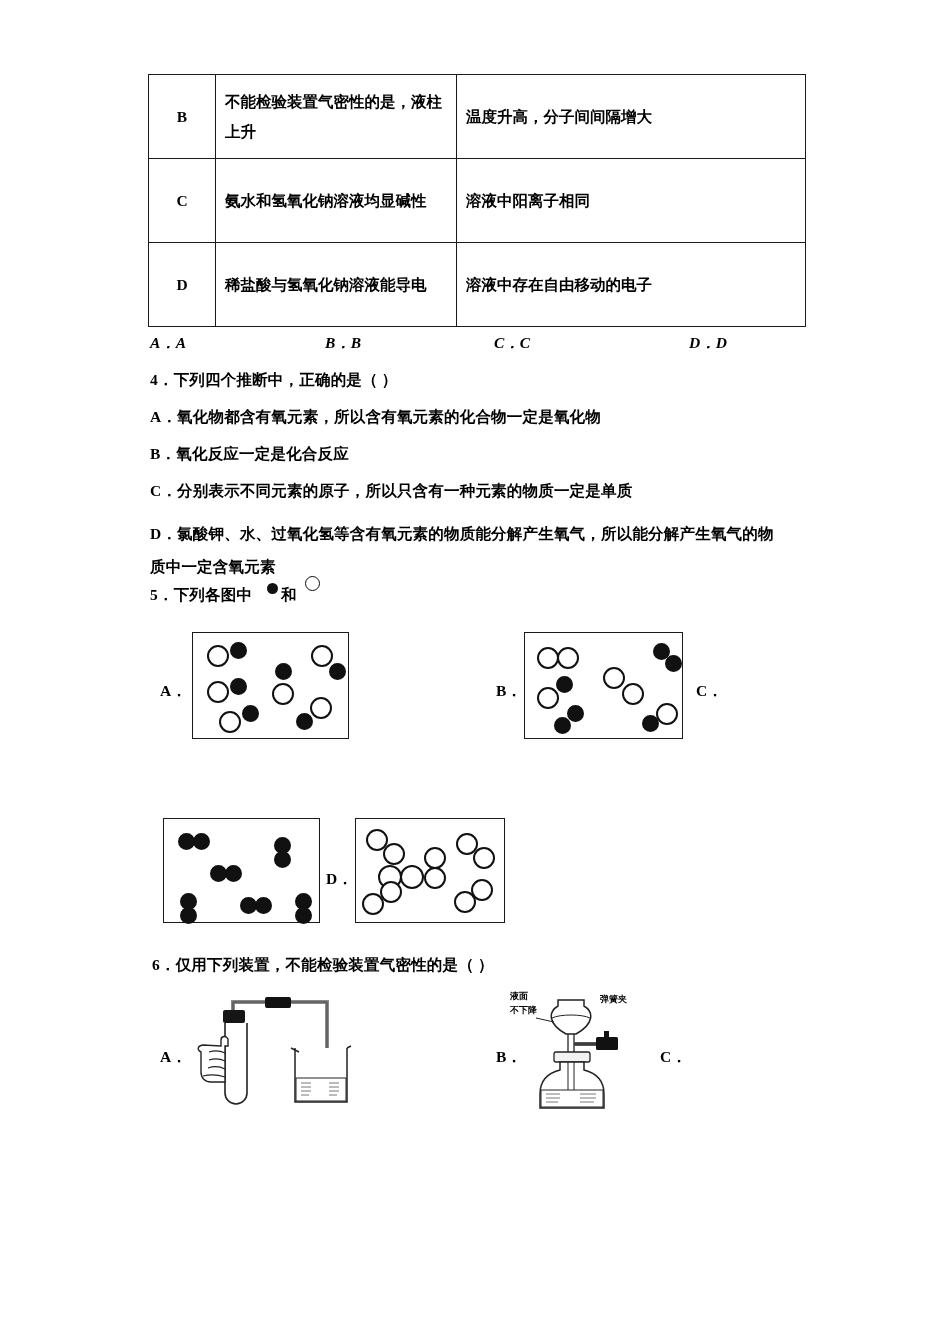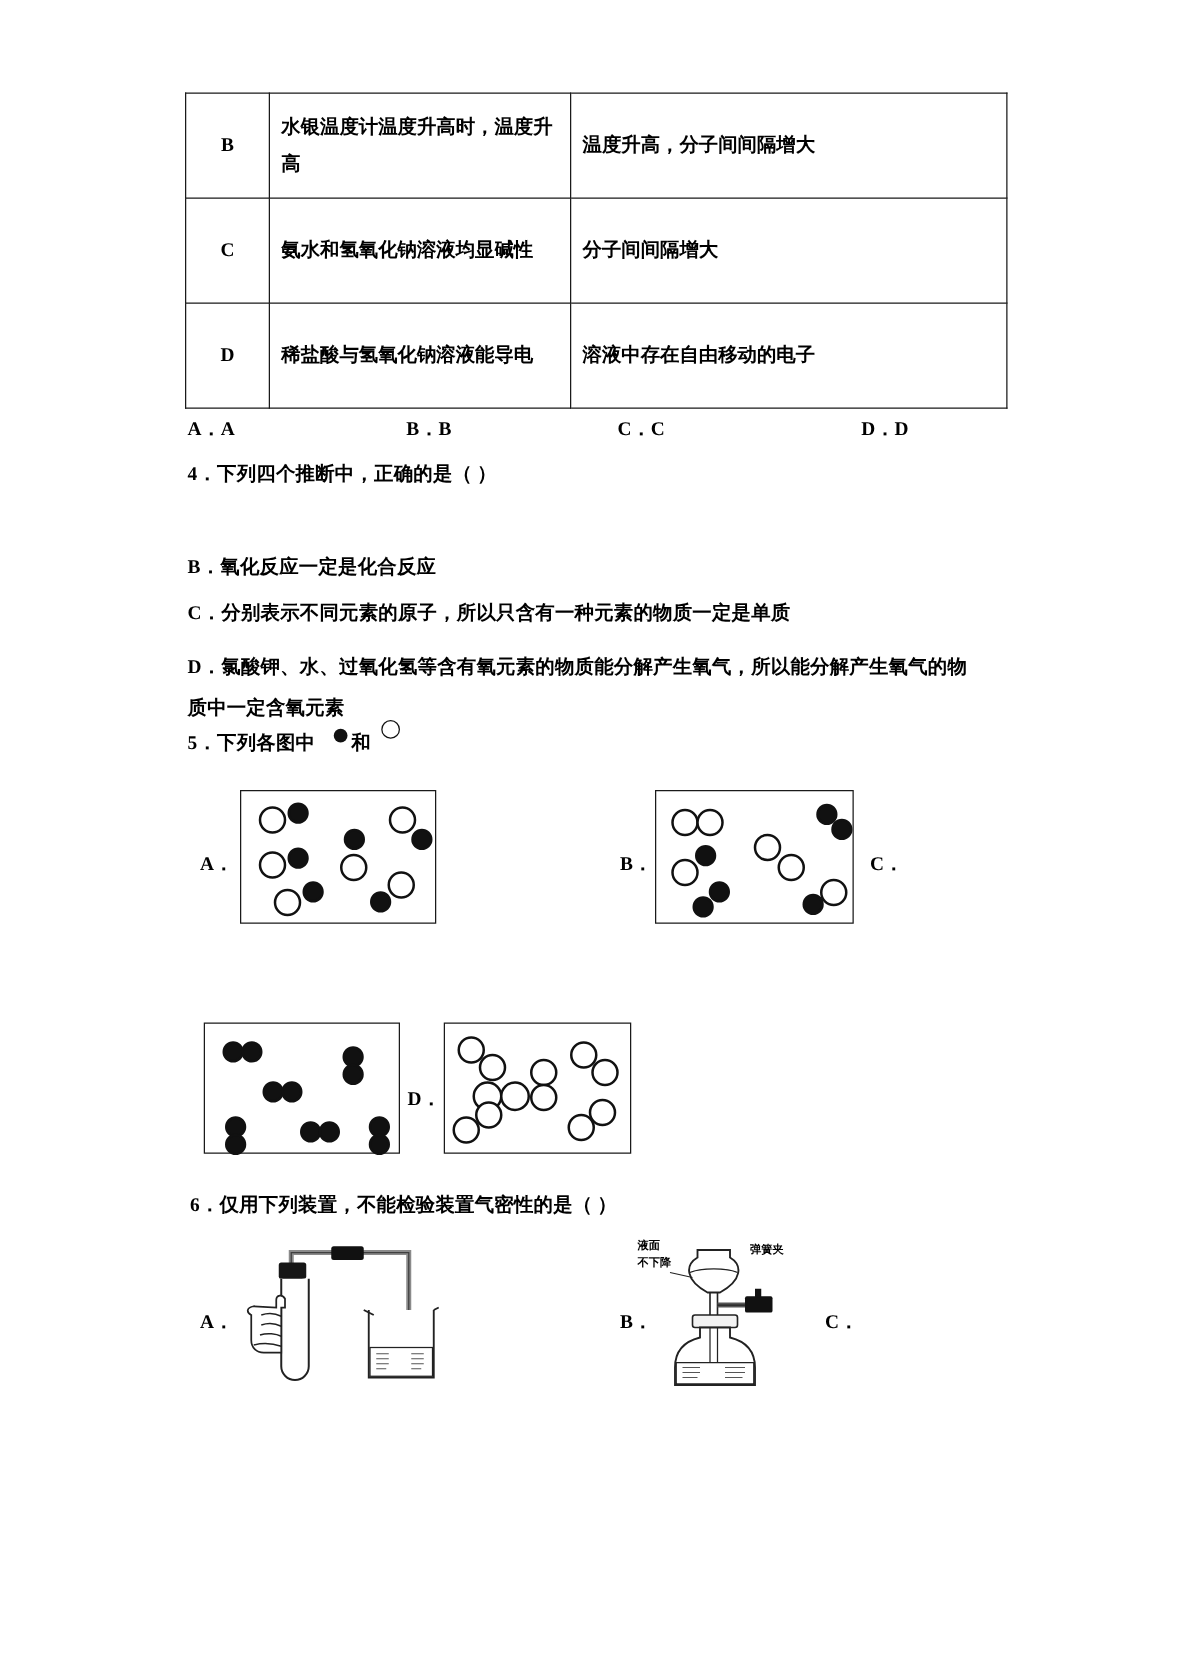--- a/index.html
+++ b/index.html
@@ -41,20 +41,21 @@
     line-height:22px;
     letter-spacing:.2px;
     white-space:nowrap;
   }
   .q.wrap{white-space:normal;}
   .opt-inline{
     position:absolute;
     font-size:15.5px;
     font-weight:700;
     white-space:nowrap;
+    font-style:italic;
   }
   .choice-letter{
     position:absolute;
     font-size:15.5px;
     font-weight:700;
   }
 
   
   .mbox{
     position:absolute;
@@ -78,42 +79,43 @@
 </style>
 </head>
 <body>
 
 <div class="page">
 
   <table class="cmp-table">
     <tbody>
         <tr>
       <td class="col-letter">B</td>
-      <td class="col-fact">水银温度计温度升高时，温度升高</td>
+      <td class="col-fact">不能检验装置气密性的是，液柱上升</td>
       <td class="col-reason">温度升高，分子间间隔增大</td>
     </tr>
     <tr>
       <td class="col-letter">C</td>
       <td class="col-fact">氨水和氢氧化钠溶液均显碱性</td>
-      <td class="col-reason">分子间间隔增大</td>
+      <td class="col-reason">溶液中阳离子相同</td>
     </tr>
     <tr>
       <td class="col-letter">D</td>
       <td class="col-fact">稀盐酸与氢氧化钠溶液能导电</td>
       <td class="col-reason">溶液中存在自由移动的电子</td>
     </tr>
   </tbody>
     </table>
 
   <div class="opt-inline" style="left:150px;top:333px;">A．A</div>
   <div class="opt-inline" style="left:325px;top:333px;">B．B</div>
   <div class="opt-inline" style="left:494px;top:333px;">C．C</div>
   <div class="opt-inline" style="left:689px;top:333px;">D．D</div>
 
   <div class="q" style="left:150px;top:369px;">4．下列四个推断中，正确的是（    ）</div>
+  <div class="q" style="left:150px;top:406px;">A．氧化物都含有氧元素，所以含有氧元素的化合物一定是氧化物</div>
   <div class="q" style="left:150px;top:443px;">B．氧化反应一定是化合反应</div>
   <div class="q" style="left:150px;top:480px;">C．分别表示不同元素的原子，所以只含有一种元素的物质一定是单质</div>
   <div class="q wrap" style="left:150px;top:517px;width:625px;line-height:33px;">D．氯酸钾、水、过氧化氢等含有氧元素的物质能分解产生氧气，所以能分解产生氧气的物质中一定含氧元素</div>
 
   <div class="q" style="left:150px;top:584px;">5．下列各图中</div>
   <div style="position:absolute;left:267px;top:583px;width:11px;height:11px;border-radius:50%;background:#111;"></div>
   <div class="q" style="left:281px;top:584px;">和</div>
   <div style="position:absolute;left:305px;top:576px;width:15px;height:15px;border-radius:50%;background:#fff;border:1.6px solid #111;box-sizing:border-box;"></div>
 
   <div class="choice-letter" style="left:160px;top:681px;">A．</div>

